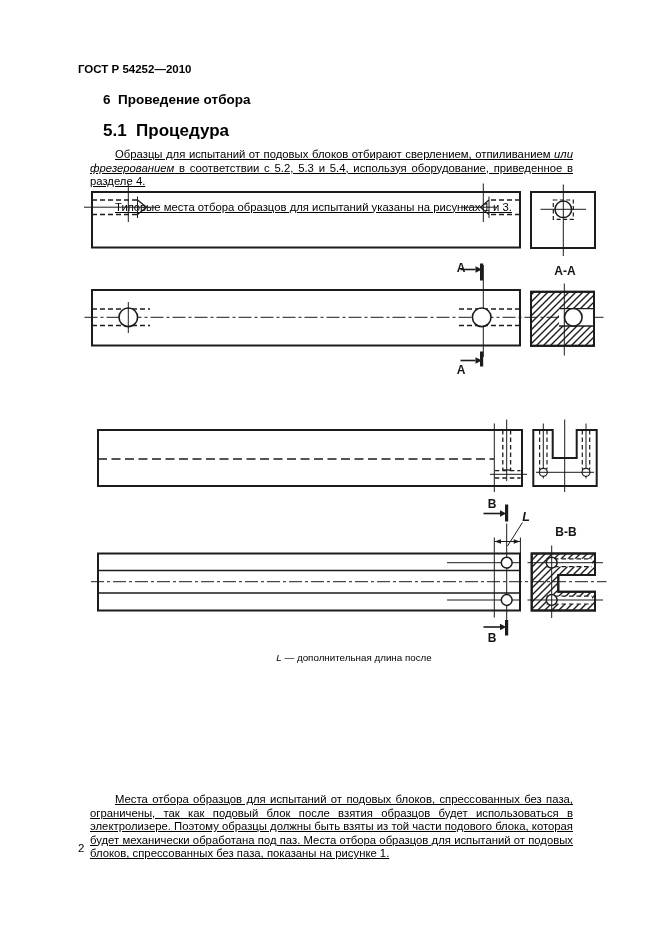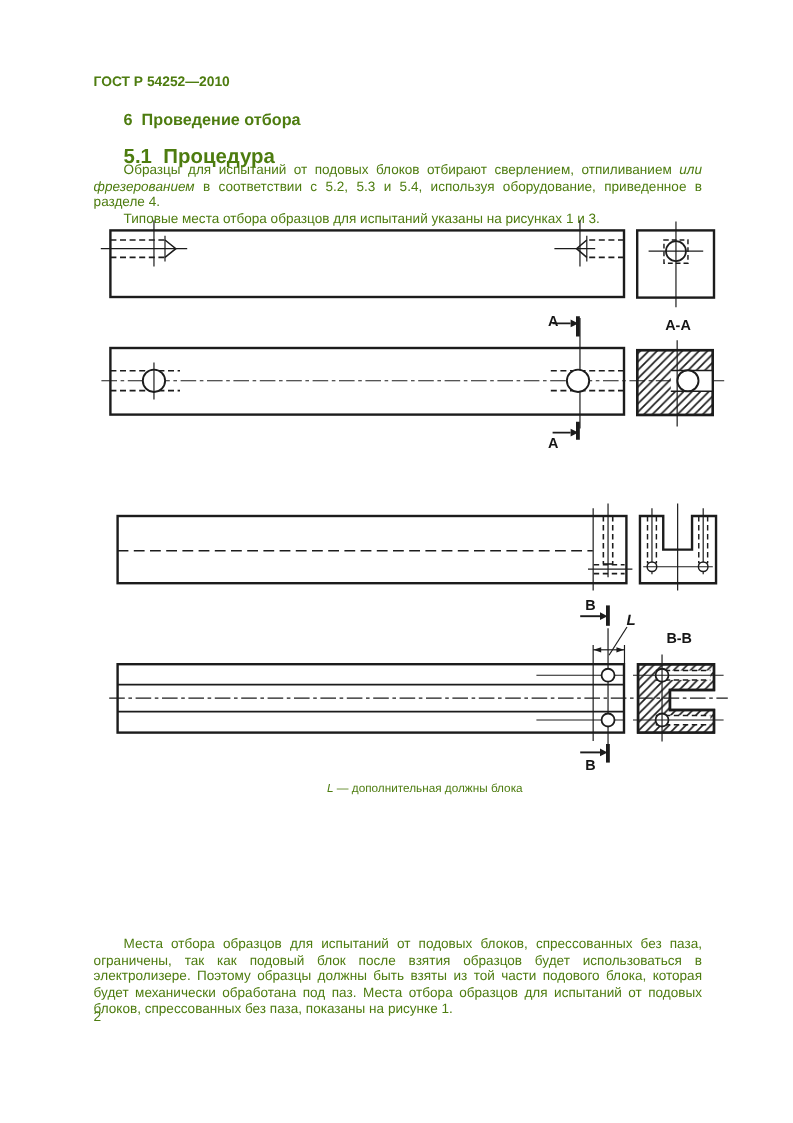--- a/index.html
+++ b/index.html
@@ -1,27 +1,27 @@
 <!DOCTYPE html>
 <html><head>
 <meta charset="utf-8">
 <style>
   html,body{margin:0;padding:0;background:#e8e8e8;}
   .page{
     position:relative;width:661px;height:936px;margin:0 auto;background:#ffffff;
-    font-family:"Liberation Sans",sans-serif;color:#4d7c0f;overflow:hidden;
+    font-family:"Liberation Sans",sans-serif;color:#000000;overflow:hidden;
   }
   .abs{position:absolute;}
   .doc-code{left:78px;top:63px;font-size:11.5px;font-weight:bold;white-space:pre-wrap;}
   .h-section{left:103px;top:92px;font-size:13.5px;font-weight:bold;white-space:pre-wrap;}
   .h-sub{left:103px;font-size:17px;font-weight:bold;white-space:pre-wrap;}
   .h-51{top:121px;}
   .h-52{top:769px;}
   .body-block{left:78px;width:507px;font-size:11.3px;line-height:13.5px;text-align:justify;}
-  .body-block p{margin:0;text-indent:25px;}
+  .body-block p{margin:12px;text-indent:25px;text-decoration:underline;}
   .blk-1{top:136px;}
   .blk-2{top:708px;}
   .blk-3{top:781px;}
   .it{font-style:italic;}
   .caption{left:48px;width:612px;text-align:center;font-size:10.2px;}
   .cap-1{top:388px;}
   .cap-2{top:677px;}
   .fig-note{left:48px;width:612px;text-align:center;font-size:9.8px;top:652px;}
   .page-num{left:78px;top:842px;font-size:11.5px;}
   svg{position:absolute;left:0;display:block;}
@@ -163,21 +163,21 @@
       <circle cx="551.7" cy="600" r="5.4" stroke-width="1.5" fill="#fff"></circle>
       <path d="M551.7 545.5 V618" stroke-width="1"></path>
       <path d="M527.5 562.7 H603 M527.5 600 H603" stroke-width="1"></path>
     </g>
     <text x="492" y="508" text-anchor="middle">В</text>
     <text x="526" y="521" text-anchor="middle" class="dim">L</text>
     <text x="492" y="641.5" text-anchor="middle">В</text>
     <text x="566" y="536" text-anchor="middle">В-В</text>
   </svg>
 
-  <div class="abs fig-note"><span class="it">L</span> <span>— дополнительная должны блока</span></div>
+  <div class="abs fig-note"><span class="it">L</span> <span>— дополнительная длина после</span></div>
 
 
   <div class="abs body-block blk-2">
   </div>
 
 
   <div class="abs body-block blk-3">
     <p>Места отбора образцов для испытаний от подовых блоков, спрессованных без паза, ограничены, так как подовый блок после взятия образцов будет использоваться в электролизере. Поэтому образцы должны быть взяты из той части подового блока, которая будет механически обработана под паз. Места отбора образцов для испытаний от подовых блоков, спрессованных без паза, показаны на рисунке 1.</p>
   </div>
 

